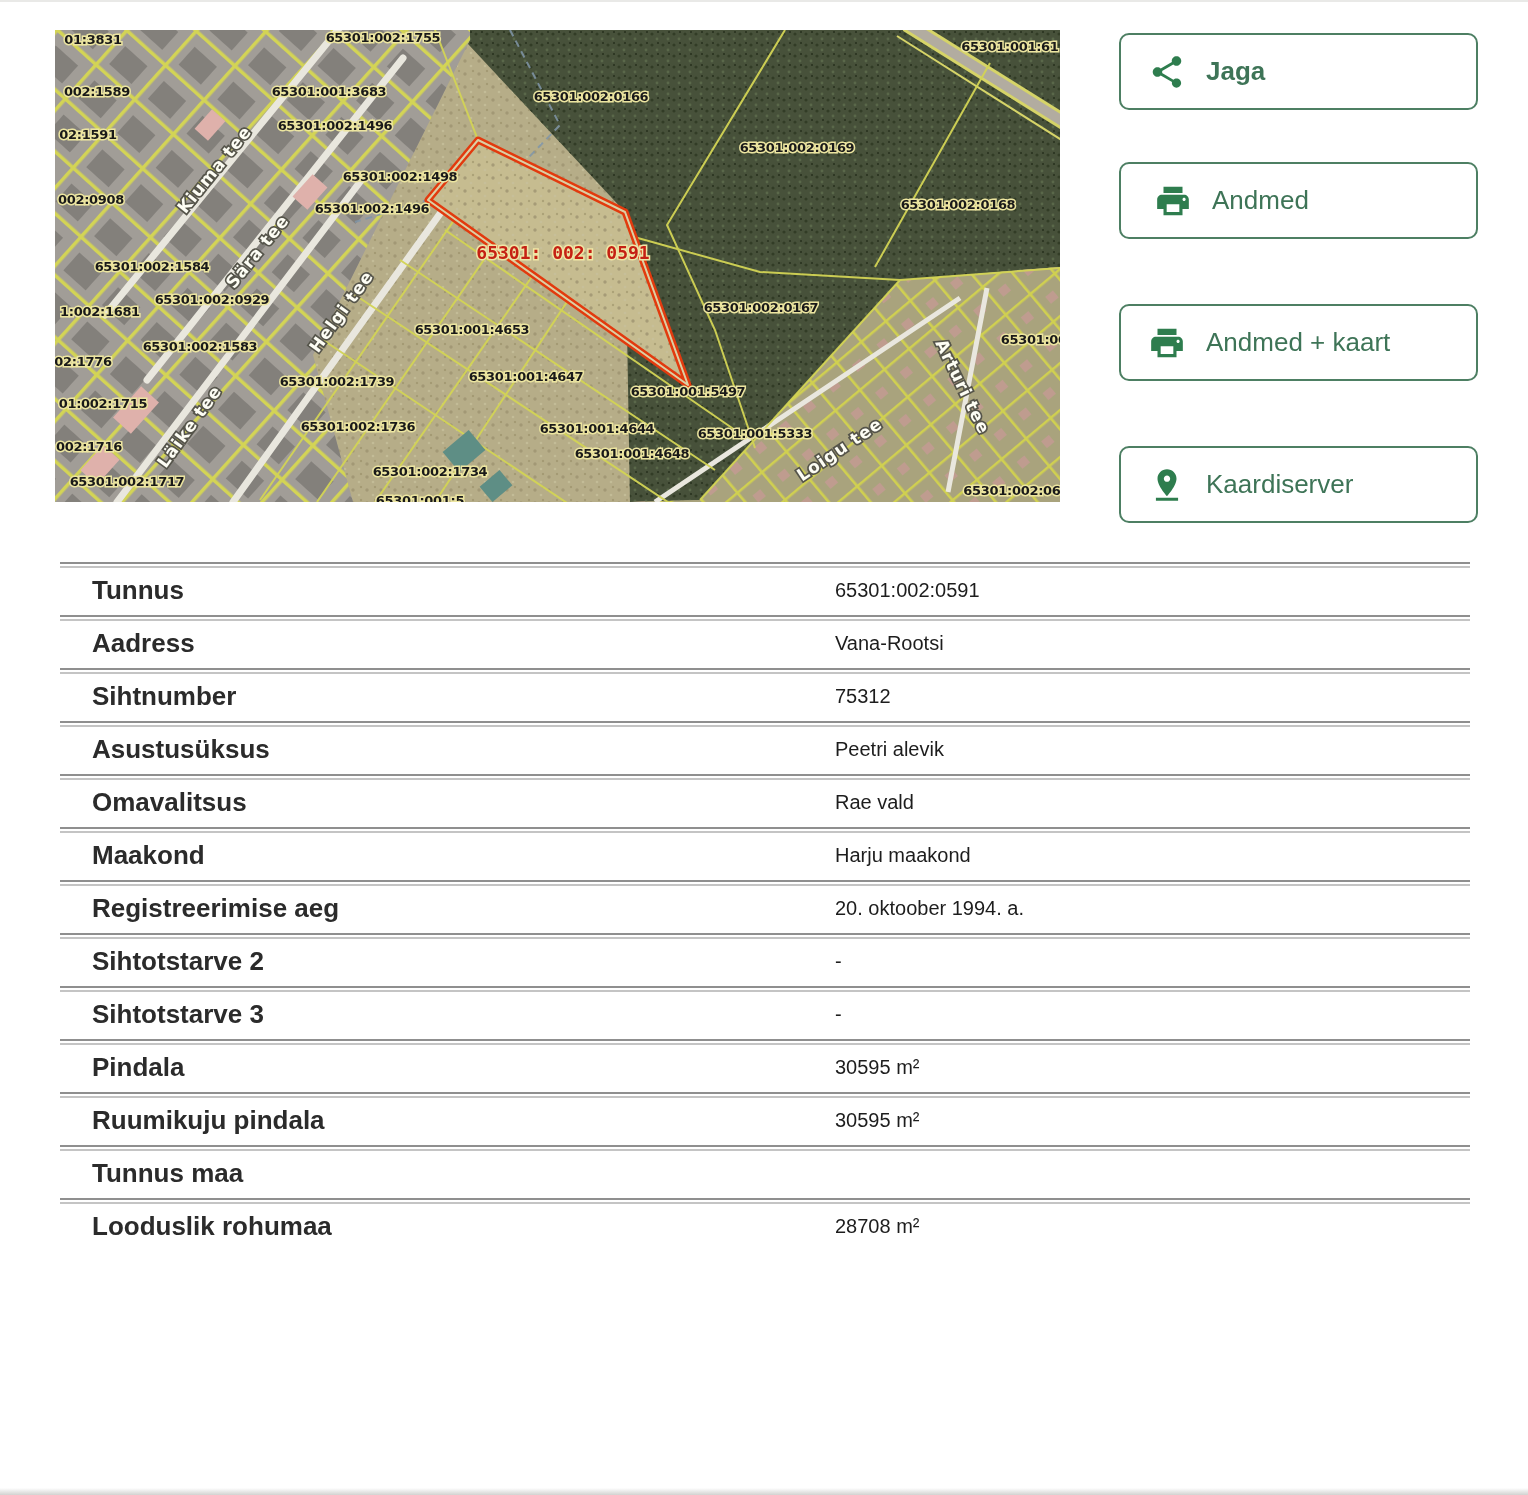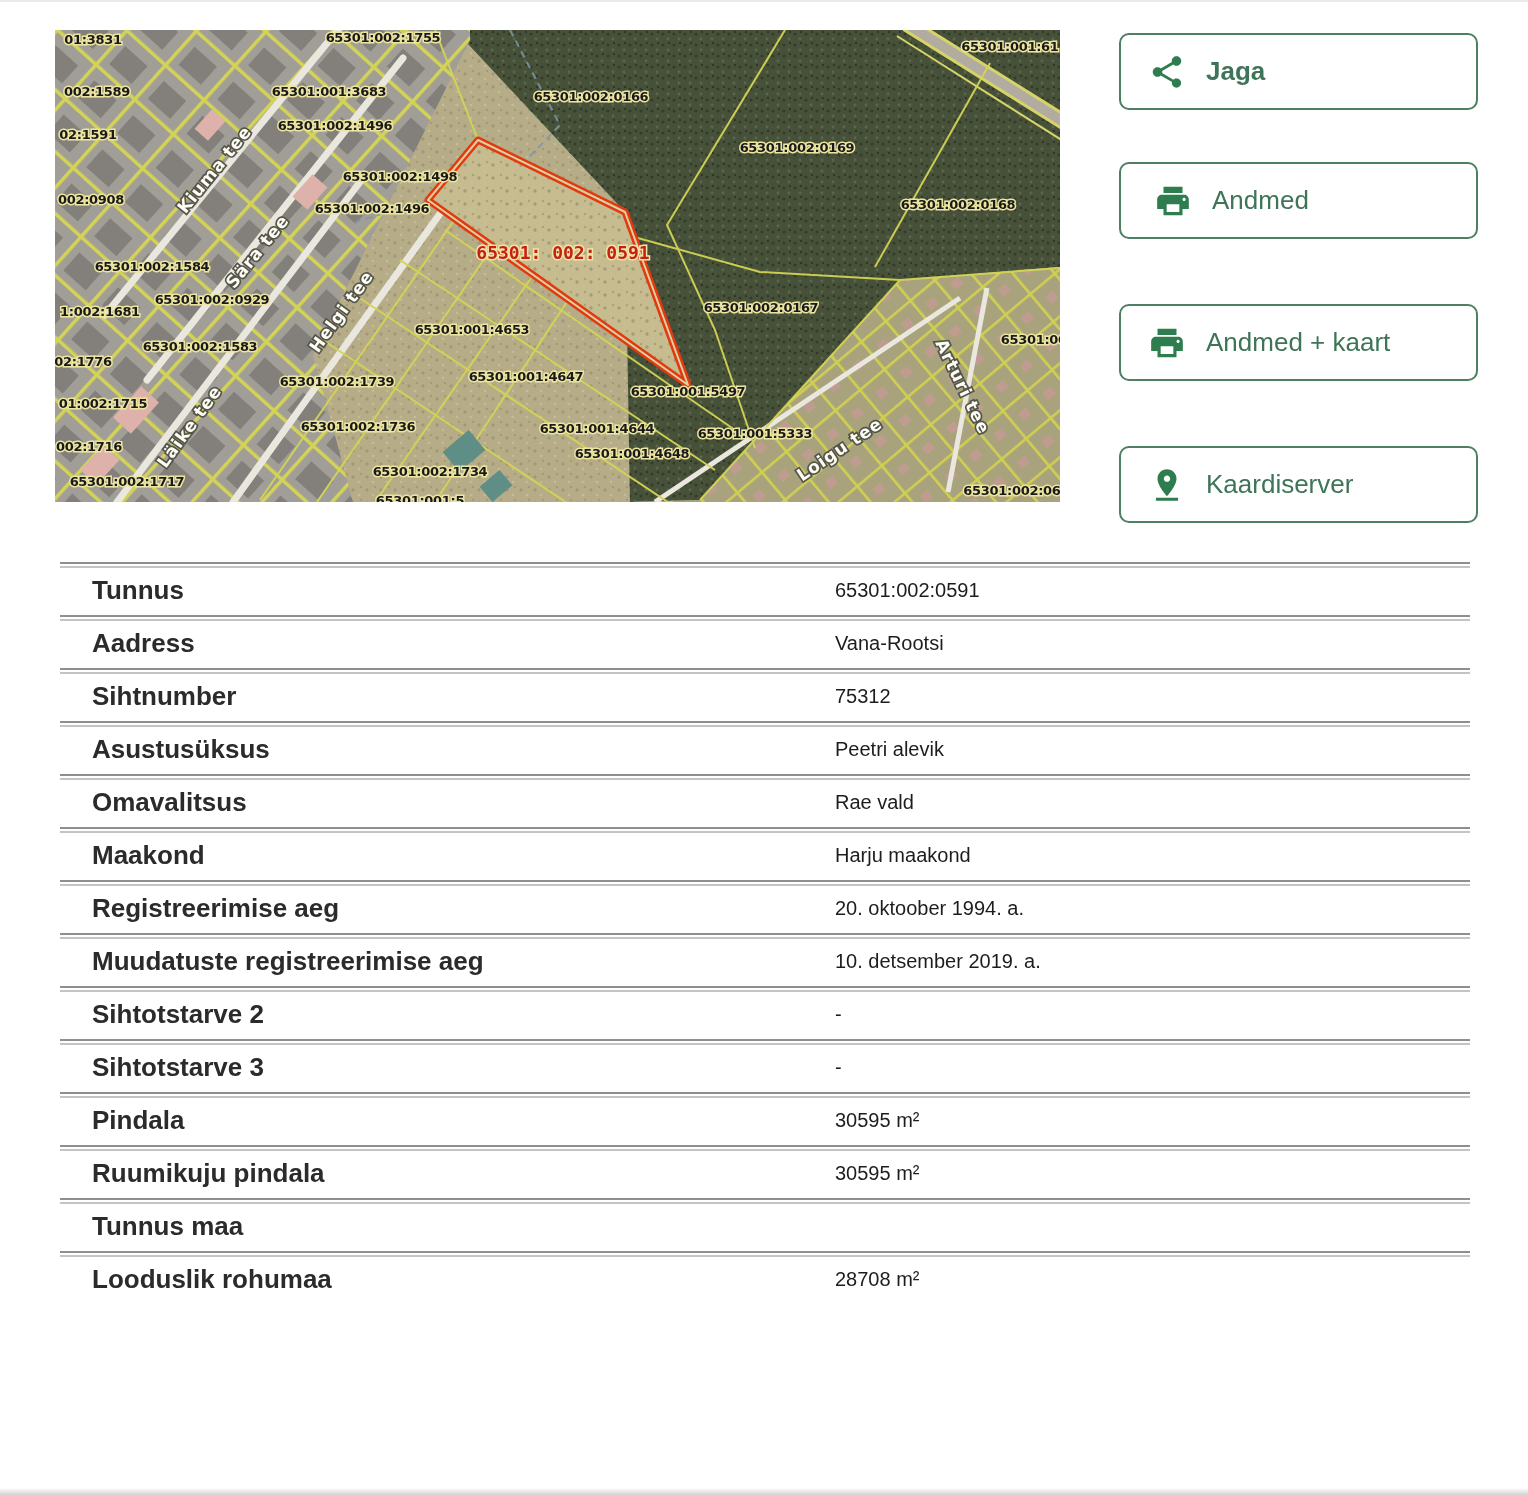--- a/index.html
+++ b/index.html
@@ -215,24 +215,20 @@
     </div>
     <div class="trow">
       <div class="tlabel">Maakond</div>
       <div class="tvalue">Harju maakond</div>
     </div>
     <div class="trow">
       <div class="tlabel">Registreerimise aeg</div>
       <div class="tvalue">20. oktoober 1994. a.</div>
     </div>
     <div class="trow">
-      <div class="tlabel">Muudatuste registreerimise aeg</div>
-      <div class="tvalue">10. detsember 2019. a.</div>
-    </div>
-    <div class="trow">
       <div class="tlabel">Sihtotstarve 2</div>
       <div class="tvalue">-</div>
     </div>
     <div class="trow">
       <div class="tlabel">Sihtotstarve 3</div>
       <div class="tvalue">-</div>
     </div>
     <div class="trow">
       <div class="tlabel">Pindala</div>
       <div class="tvalue">30595 m²</div>

